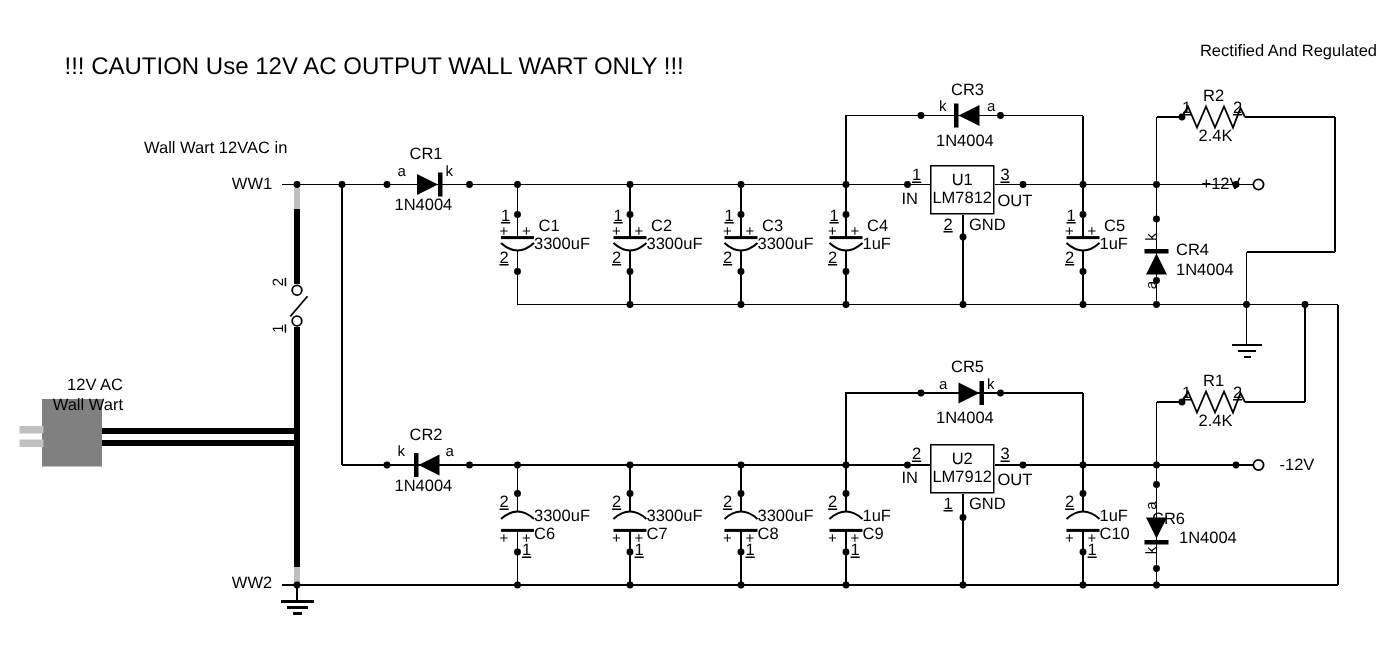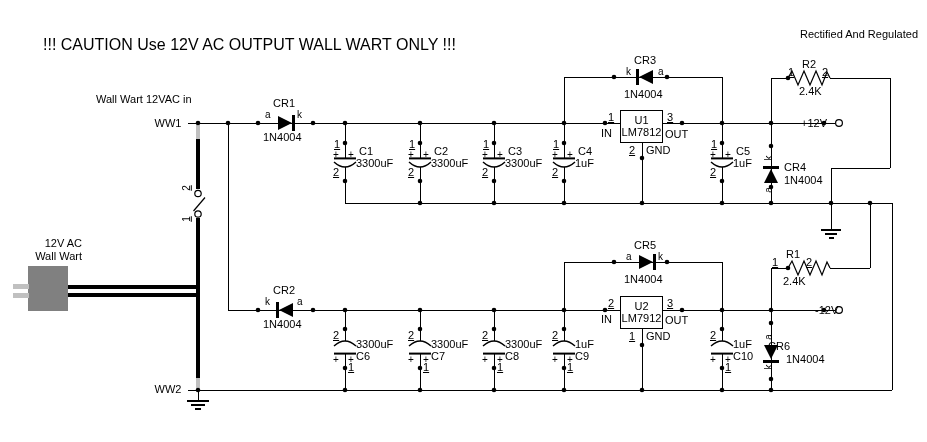--- a/index.html
+++ b/index.html
@@ -157,21 +157,21 @@
   </div>
 
   <div class="lb" style="left:96px;top:93px">Wall Wart 12VAC in</div>
   <div class="lb rt" style="left:151px;top:117px;width:34px">WW1</div>
   <div class="lb rt" style="left:151px;top:383px;width:34px">WW2</div>
 
 
   <div class="lb sm u rot" style="left:184px;top:182px">2</div>
   <div class="lb sm u rot" style="left:184px;top:213px">1</div>
 
-  <div class="lb ctr" style="left:14px;top:237px;width:68px;line-height:13px">12V AC
+  <div class="lb ctr" style="left:14px;top:251px;width:68px;line-height:13px">12V AC
 Wall Wart</div>
 
   <div class="grp dh" style="left:261px;top:97px">
     <span class="ref">CR1</span>
     <span class="lp">a</span>
     <span class="rp">k</span>
     <span class="pt">1N4004</span>
   </div>
   <div class="grp dh" style="left:261px;top:284px">
     <span class="ref">CR2</span>
@@ -223,29 +223,29 @@
   <div class="lb" style="left:665px;top:314px">OUT</div>
   <div class="lb u" style="left:629px;top:330px">1</div>
   <div class="lb" style="left:646px;top:330px">GND</div>
 
   <div class="grp rg" style="left:786px;top:58px">
     <span class="ref">R2</span>
     <span class="rp1 u">1</span>
     <span class="rp2 u">2</span>
     <span class="rv">2.4K</span>
   </div>
-  <div class="grp rg" style="left:770px;top:248px">
+  <div class="grp rg" style="left:786px;top:248px">
     <span class="ref">R1</span>
     <span class="rp1 u">1</span>
     <span class="rp2 u">2</span>
     <span class="rv">2.4K</span>
   </div>
 
   <div class="lb" style="left:801px;top:117px">+12V</div>
-  <div class="lb" style="left:815px;top:304px">-12V</div>
+  <div class="lb" style="left:853px;top:304px">-12V</div>
 
   <div class="grp ct" style="left:332px;top:136px">
     <span class="p1 u">1</span>
     <span class="pl">+</span>
     <span class="pr">+</span>
     <span class="nm">C1</span>
     <span class="vl">3300uF</span>
     <span class="p2 u">2</span>
   </div>
   <div class="grp ct" style="left:407px;top:136px">

